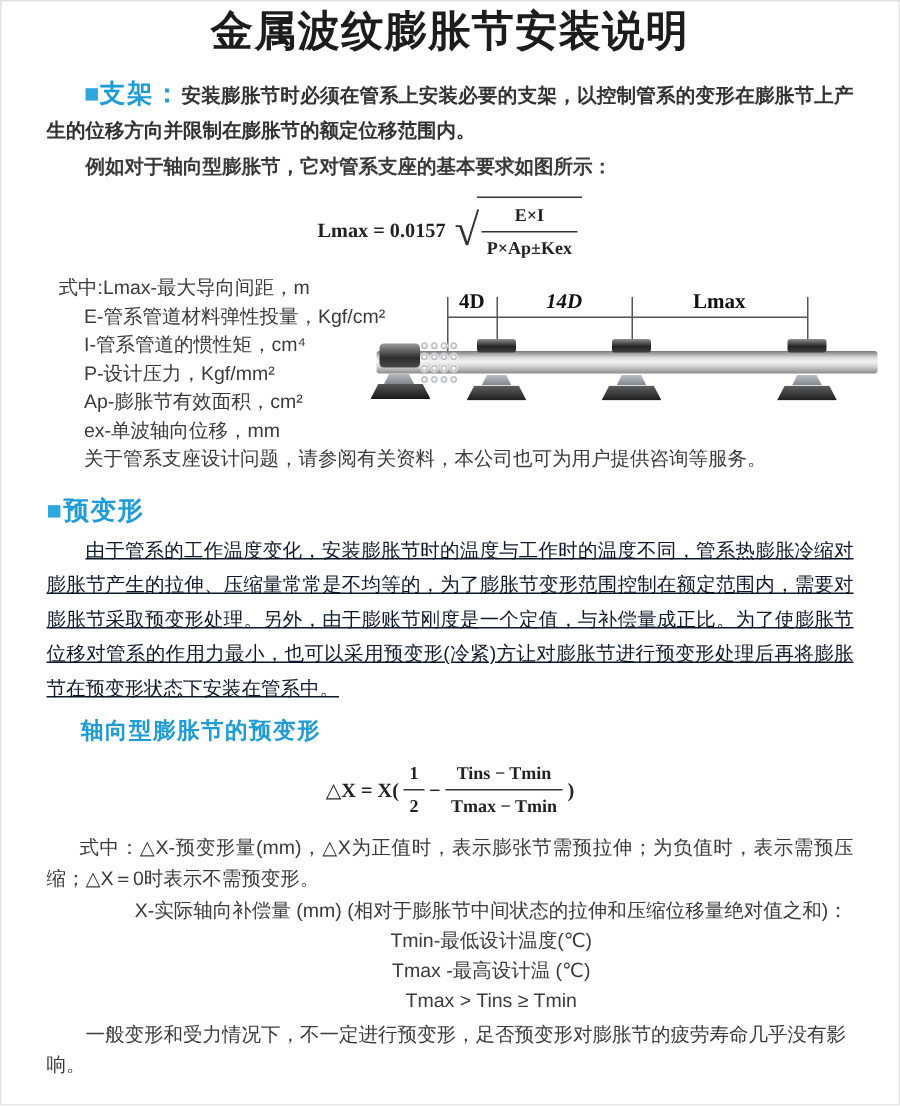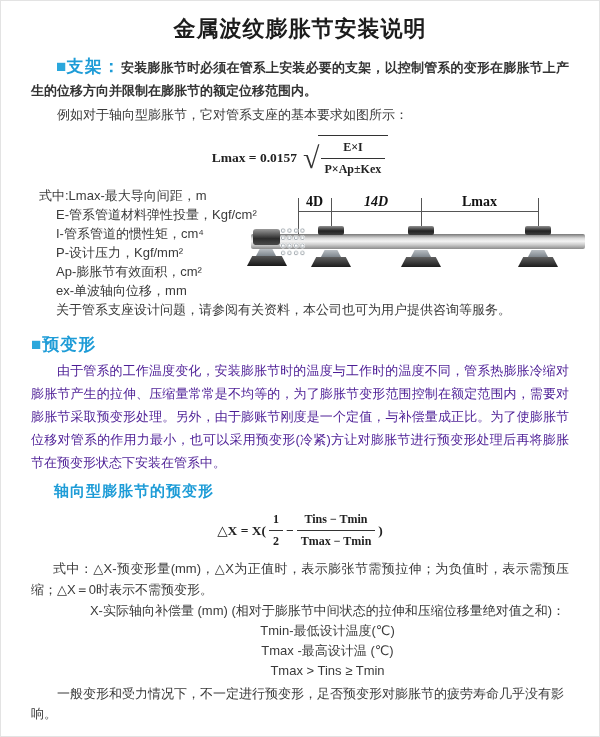--- a/index.html
+++ b/index.html
@@ -3,28 +3,28 @@
 <meta charset="utf-8">
 <style>
   * { margin:0; padding:0; box-sizing:border-box; }
   html,body { background:#fff; }
   .page {
     position:relative; width:600px; height:737px; background:#ffffff;
     font-family:"Liberation Sans","DejaVu Sans",sans-serif; color:#3a3a3a;
     border:1px solid #e3e3e3; overflow:hidden;
   }
   .title {
-    text-align:center; padding-top:13px; font-size:22px; font-weight:bold;
+    text-align:center; padding-top:1px; font-size:28px; font-weight:bold;
     color:#1c1c1c; letter-spacing:1px;
   }
   .para { margin:0 30px; font-size:13px; line-height:23px; text-align:justify; }
   .p1 { margin-top:11px; text-indent:25px; font-weight:bold; color:#333; }
   .sq { color:#2aa7dc; font-size:17px; font-weight:bold; }
   .sec-head-inline { color:#1e9cd7; font-size:17px; font-weight:bold; letter-spacing:1px; }
-  .example { margin:2px 30px 0; font-size:13px; line-height:22px; text-indent:26px; color:#3a3a3a; }
+  .example { margin:2px 30px 0; font-size:13px; line-height:22px; text-indent:26px; color:#3a3a3a;font-weight:bold; }
 
   .formula {
     width:fit-content; margin:9px auto 6px; font-family:"Liberation Serif","DejaVu Serif",serif;
     font-weight:bold; font-size:13.5px; color:#222; display:flex; align-items:center;
   }
   .frac { display:inline-flex; flex-direction:column; text-align:center; vertical-align:middle; font-size:12px; line-height:13px; margin:0 3px; }
   .frac .den { border-top:1px solid #333; }
   .frac .num, .frac .den { padding:4px 4px; }
   .radical { font-size:30px; font-weight:normal; line-height:26px; margin:0 -2px 0 6px; color:#333; }
   .sqrt-body { display:inline-block; border-top:1.5px solid #333; padding-top:1px; }
@@ -57,21 +57,21 @@
     background:linear-gradient(180deg,#606060,#1d1d1d); clip-path:polygon(13% 0,87% 0,100% 100%,0 100%); }
   .anchor { left:0; }
   .clamp { position:absolute; left:4px; top:3px; width:27px; height:16px; border-radius:3px;
     background:linear-gradient(180deg,#9a9a9a 0%,#2c2c2c 60%,#4a4a4a 100%); }
   .a-neck { position:absolute; left:7px; top:23px; width:20px; height:7px;
     background:linear-gradient(180deg,#b9bec3,#7e868d); clip-path:polygon(18% 0,82% 0,100% 100%,0 100%); }
   .a-base { position:absolute; left:-2px; top:30px; width:40px; height:10px;
     background:linear-gradient(180deg,#565656,#181818); clip-path:polygon(13% 0,87% 0,100% 100%,0 100%); }
 
   .sec-head { margin:14px 0 0 30px; font-size:17px; font-weight:bold; color:#1e9cd7; letter-spacing:1px; }
-  .predeform-body { margin-top:3px; text-indent:26px; color:#4c1d95; }
+  .predeform-body { margin-top:3px; text-indent:26px; color:#0f172a;text-decoration:underline; }
   .sub-head { font-size:15px; font-weight:bold; color:#1e9cd7; letter-spacing:1px; }
   .sub-head.axial { margin:8px 0 0 53px; }
   .explain { margin:4px 30px 0; font-size:13px; line-height:21px; text-align:justify; text-indent:22px; }
   .defs2 { margin:2px 0 0 55px; font-size:13px; line-height:18.5px; color:#3a3a3a; }
   .defs2 .line { margin-top:1.5px;text-align:center; }
   .note { margin:3px 30px 0; font-size:13px; line-height:20px; text-indent:26px; }
   .f2 { margin-top:8px; }
 </style>
 </head>
 <body>

